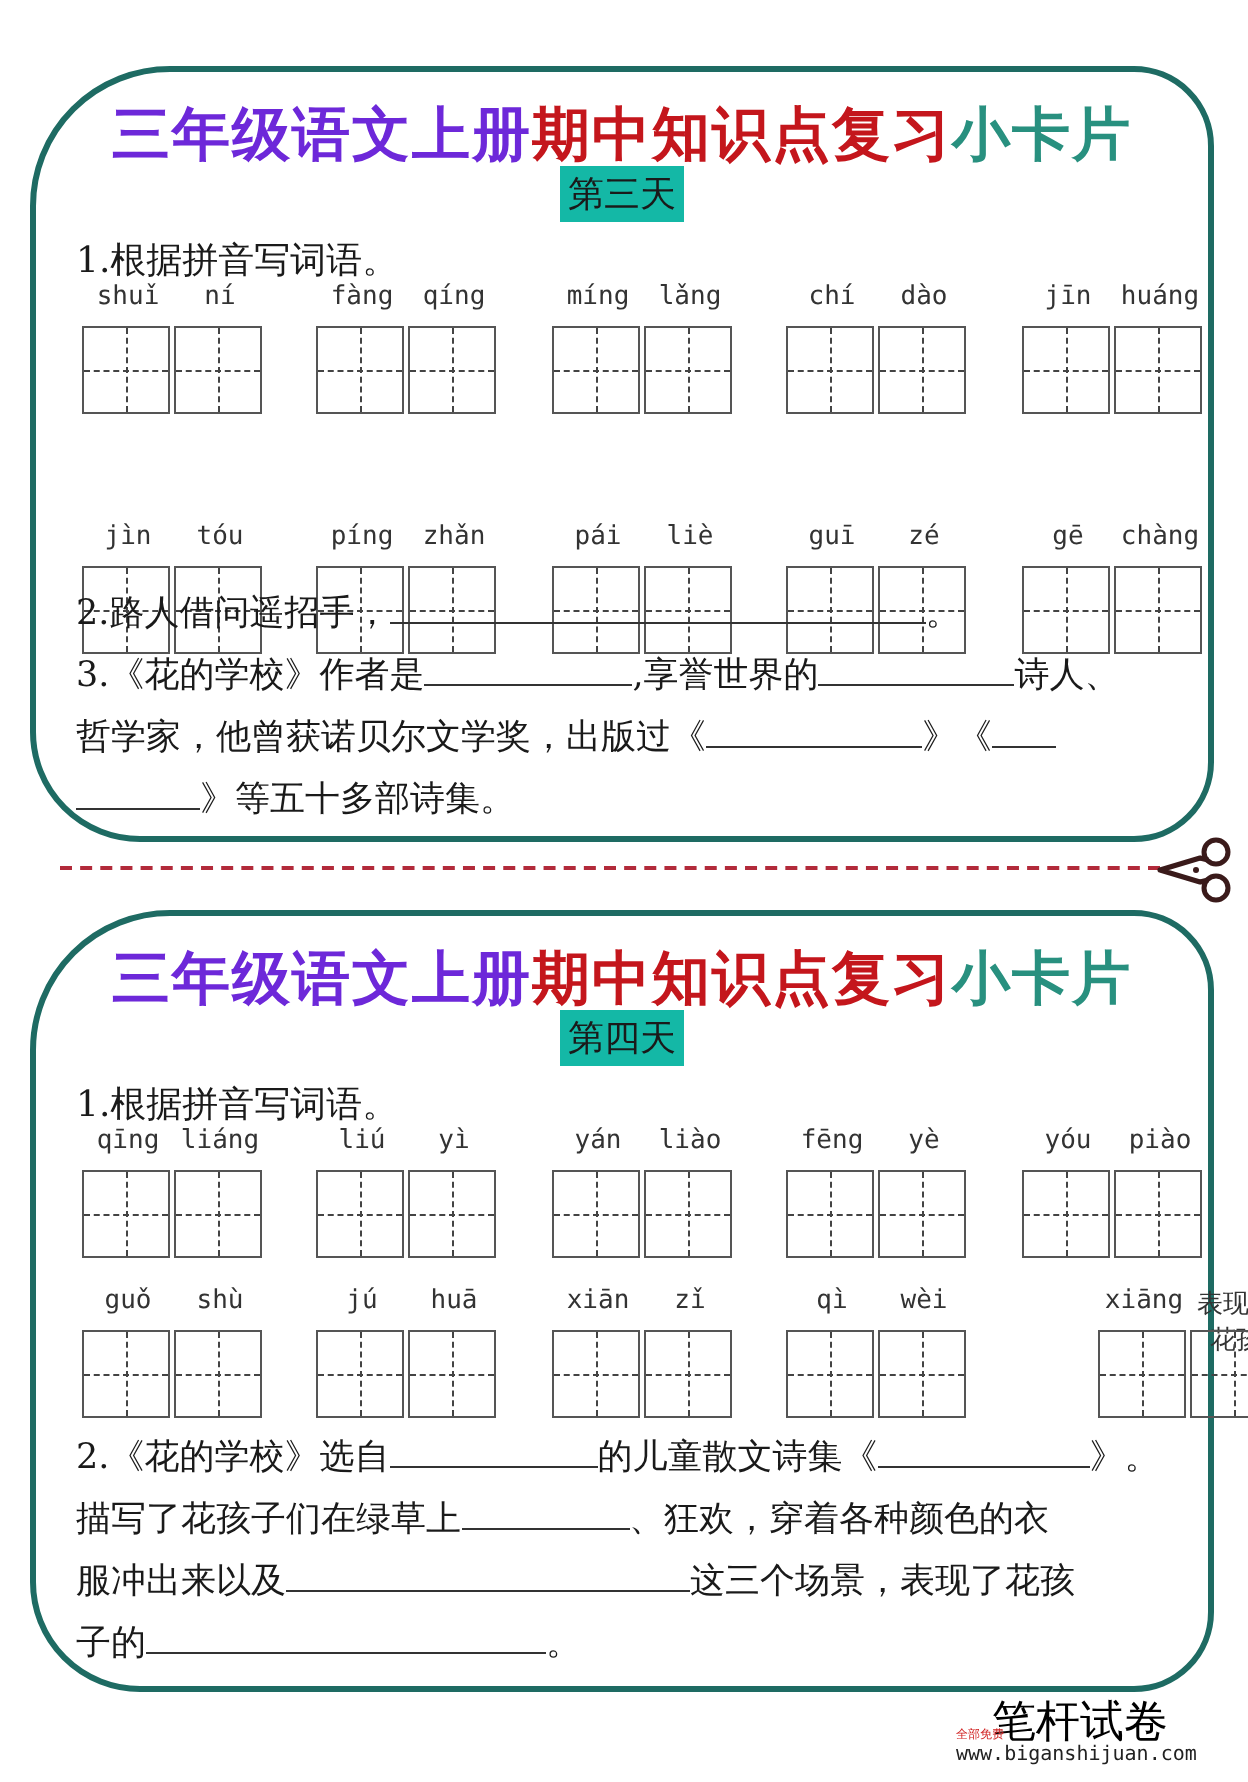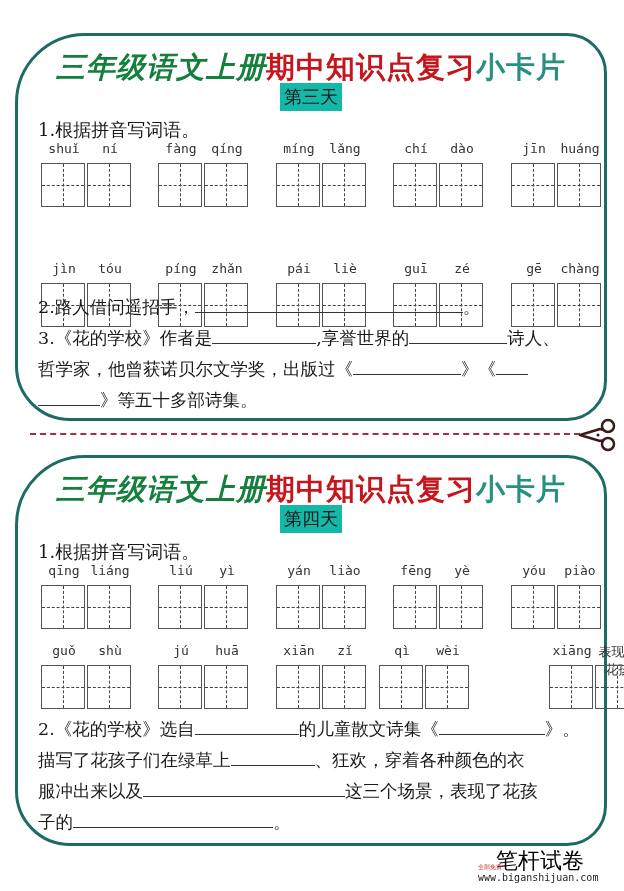--- a/index.html
+++ b/index.html
@@ -3,21 +3,21 @@
 <meta charset="utf-8">
 <style>
   html, body { margin:0; padding:0; background:#ffffff; }
   body { width:624px; height:891px; position:relative; overflow:hidden; font-family:"DejaVu Serif", serif; color:#1a1a1a; }
   .card { position:absolute; left:15px; width:592px; border:3px solid #1e6b63; background:#fff;
           border-radius:70px 40px 40px 55px; box-sizing:border-box; }
   #card1 { top:33px; height:388px; }
   #card2 { top:455px; height:391px; }
   .title { position:absolute; left:0; right:0; top:12px; text-align:center; font-family:"DejaVu Sans", sans-serif;
            font-weight:bold; font-size:29px; letter-spacing:1px; white-space:nowrap; }
-  .t-black { color:#15803d;font-style:italic; }
+  .t-black { color:#6d28d9; }
   .t-red { color:#c4161c; }
   .t-teal { color:#28907f; }
   .subtitle { position:absolute; left:50%; transform:translateX(-50%); top:47px; background:#14b8a6;
               padding:2px 4px; font-size:18px; color:#1a1a1a; }
   .q-head { position:absolute; left:20px; top:82px; font-size:18px; }
   .row { position:absolute; left:23px; width:552px; height:70px; }
   .group { position:absolute; top:0; width:92px; height:70px; }
   .py { position:absolute; top:0; width:46px; text-align:center; font-family:"DejaVu Sans Mono", monospace;
         font-size:13px; color:#333; }
   .py.l { left:0; } .py.r { left:46px; }
@@ -187,21 +187,21 @@
       <div class="py r">huā</div>
       <div class="box l"></div>
       <div class="box r"></div>
     </div>
     <div class="group" style="left:235px;">
       <div class="py l">xiān</div>
       <div class="py r">zǐ</div>
       <div class="box l"></div>
       <div class="box r"></div>
     </div>
-    <div class="group" style="left:338px;">
+    <div class="group" style="left:352px;">
       <div class="py l">qì</div>
       <div class="py r">wèi</div>
       <div class="box l"></div>
       <div class="box r"></div>
     </div>
     <div class="group" style="left:488px;margin-left:20px;">
       <div class="py l">xiāng</div>
       <div class="py r">表现了花孩</div>
       <div class="box l"></div>
       <div class="box r"></div>

